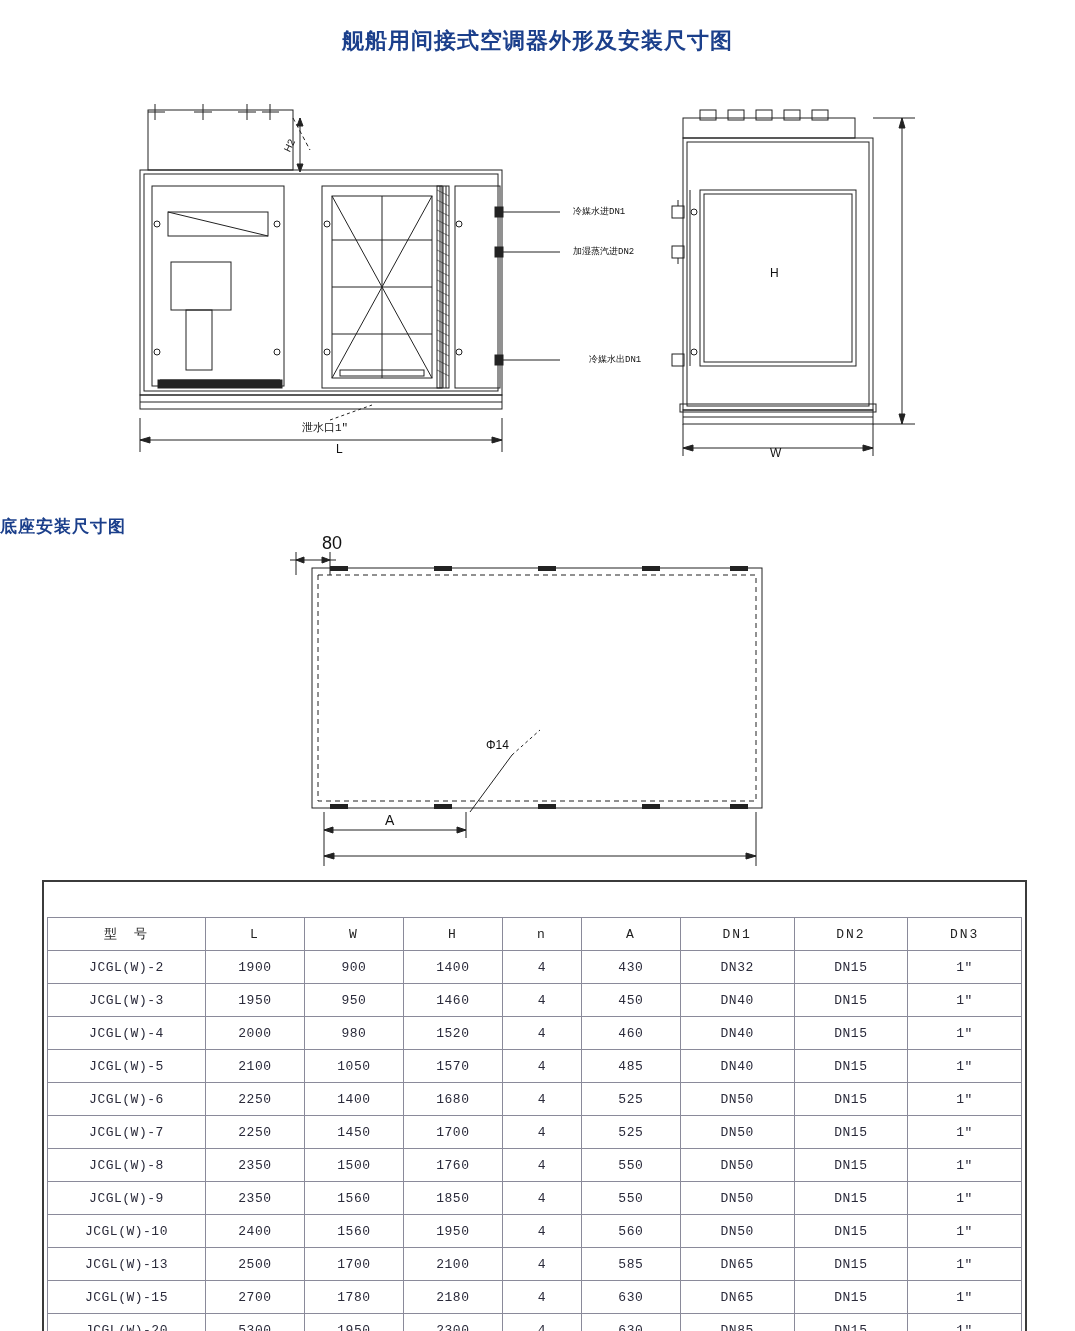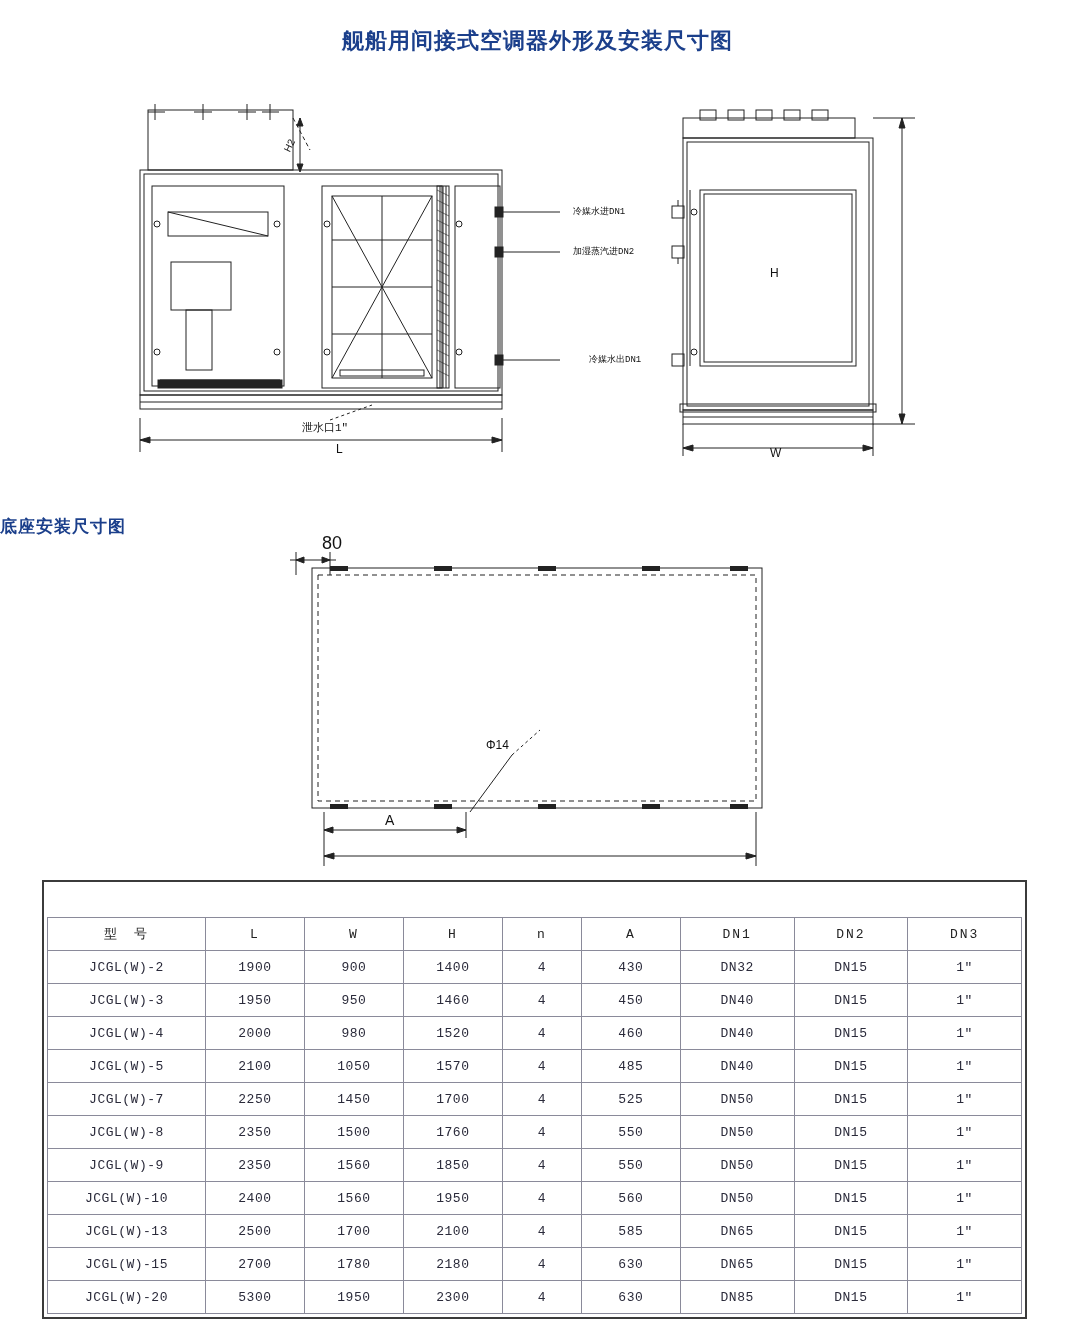--- a/index.html
+++ b/index.html
@@ -333,20 +333,31 @@
           <td>2100</td>
           <td>1050</td>
           <td>1570</td>
           <td>4</td>
           <td>485</td>
           <td>DN40</td>
           <td>DN15</td>
           <td>1"</td>
         </tr>
       <tr>
+          <td class="model">JCGL(W)-6</td>
+          <td>2250</td>
+          <td>1400</td>
+          <td>1680</td>
+          <td>4</td>
+          <td>525</td>
+          <td>DN50</td>
+          <td>DN15</td>
+          <td>1"</td>
+        </tr>
+      <tr>
           <td class="model">JCGL(W)-7</td>
           <td>2250</td>
           <td>1450</td>
           <td>1700</td>
           <td>4</td>
           <td>525</td>
           <td>DN50</td>
           <td>DN15</td>
           <td>1"</td>
         </tr>

